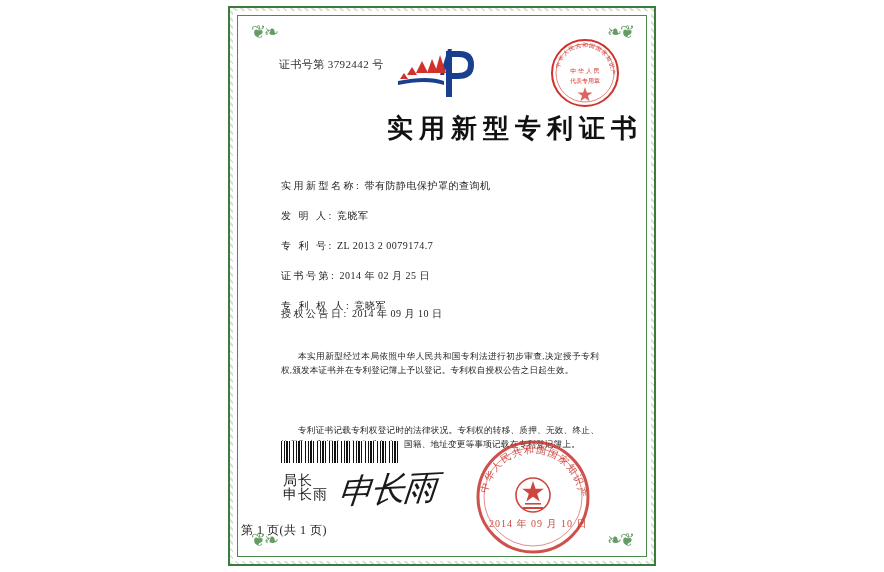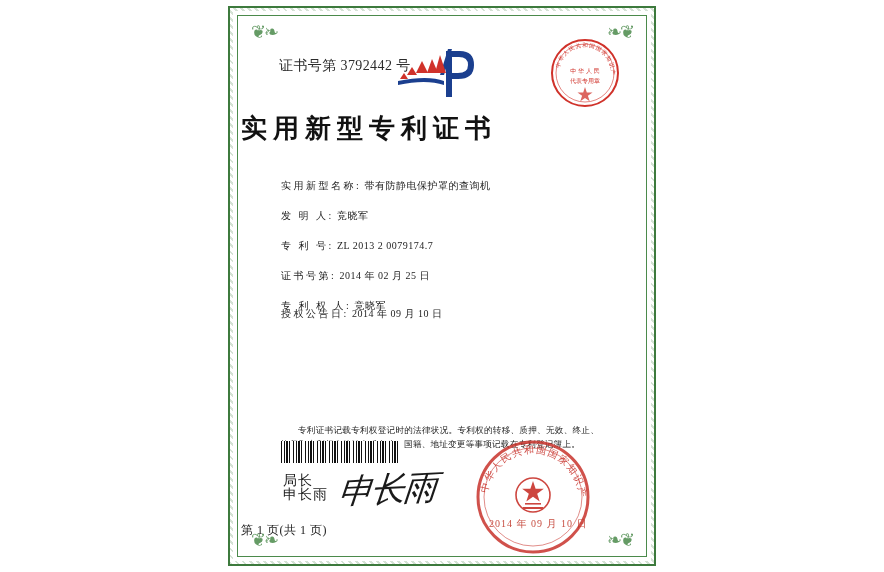--- a/index.html
+++ b/index.html
@@ -85,21 +85,21 @@
   .corner.tl { left: 6px; top: 2px; }
   .corner.tr { right: 6px; top: 2px; }
   .corner.bl { left: 6px; bottom: 2px; }
   .corner.br { right: 6px; bottom: 2px; }
 
   
   #cert-no {
     position: absolute;
     left: 38px;
     top: 38px;
-    font-size: 14px;
+    font-size: 11px;
     color: #2b2b2b;
     letter-spacing: 0.4px;
     white-space: nowrap;
   }
   
   #logo {
     position: absolute;
     left: 50%;
     top: 26px;
     transform: translateX(-50%);
@@ -113,21 +113,21 @@
     top: 18px;
     width: 72px;
     height: 72px;
   }
   
   #title {
     position: absolute;
     top: 92px;
     left: 0;
     width: 100%;
-    text-align: left;
+    text-align: right;
     font-size: 26px;
     font-weight: bold;
     letter-spacing: 6px;
     color: #111111;
     font-family: "DejaVu Sans", sans-serif;
   }
   
   .field {
     position: absolute;
     left: 40px;
@@ -283,20 +283,21 @@
       </div>
       <div class="field" style="top:280px">
         <span class="lbl">专 利 权 人:</span>
         <span class="val">竞晓军</span>
       </div>
       <div class="field" style="top:288px">
         <span class="lbl">授权公告日:</span>
         <span class="val">2014 年 09 月 10 日</span>
       </div>
 
+      <div class="para" style="top:330px">本实用新型经过本局依照中华人民共和国专利法进行初步审查,决定授予专利权,颁发本证书并在专利登记簿上予以登记。专利权自授权公告之日起生效。</div>
       <div class="para" style="top:404px">专利证书记载专利权登记时的法律状况。专利权的转移、质押、无效、终止、恢复和专利权人的姓名或名称、国籍、地址变更等事项记载在专利登记簿上。</div>
 
       <div id="barcode"></div>
 
       <div id="sig-label">
         <div>局长</div>
         <div>申长雨</div>
       </div>
       <div id="sig-hand">申长雨</div>
 

